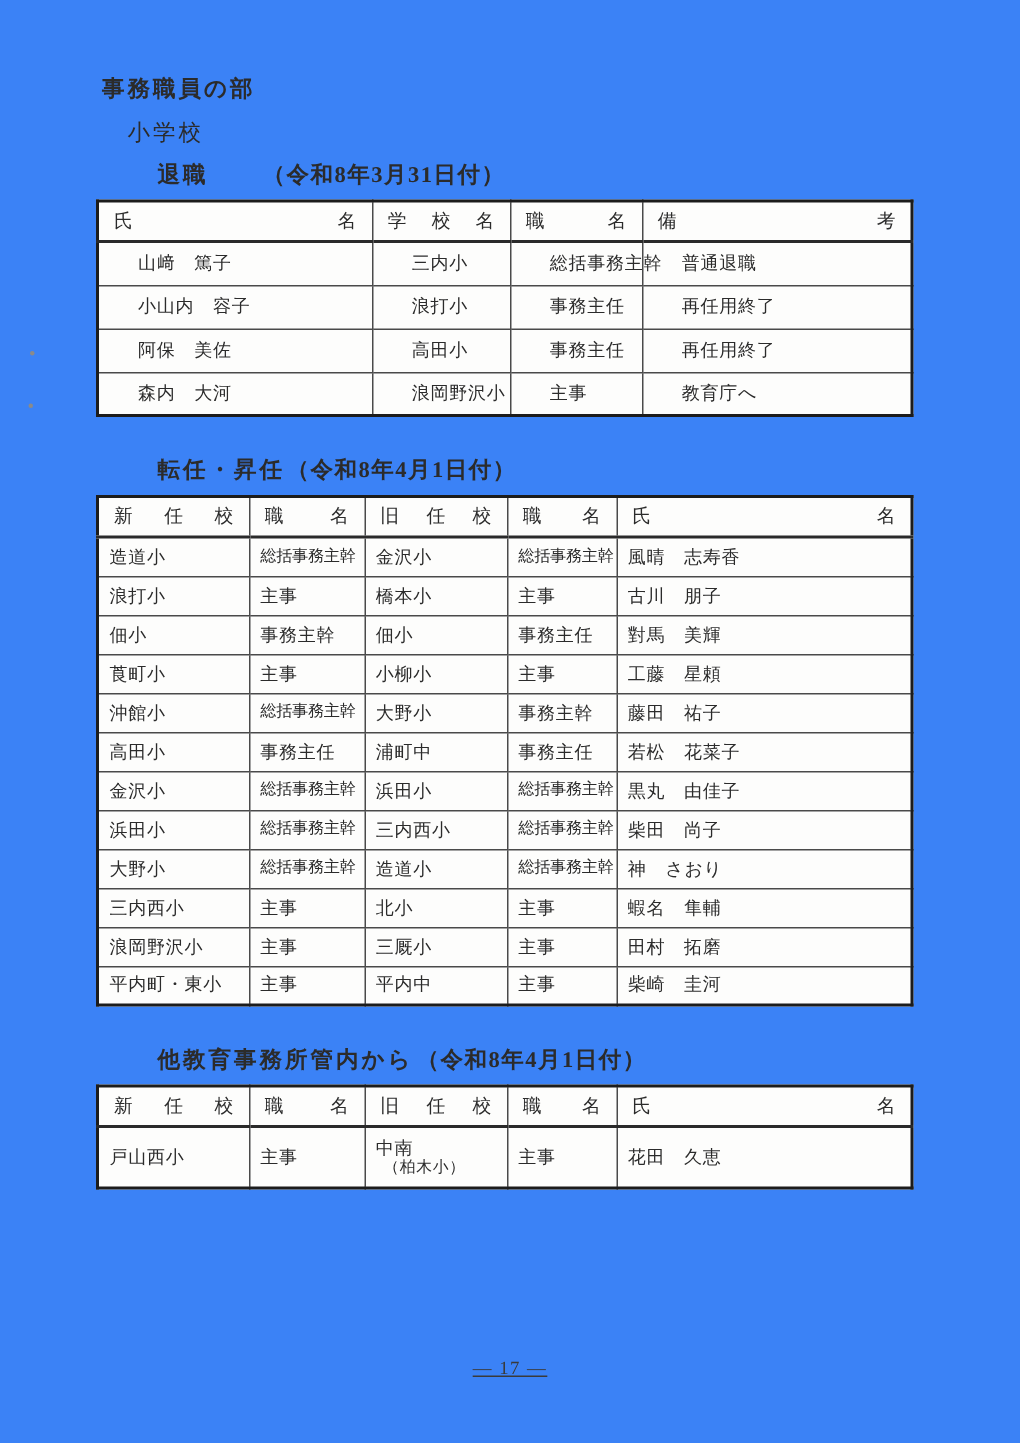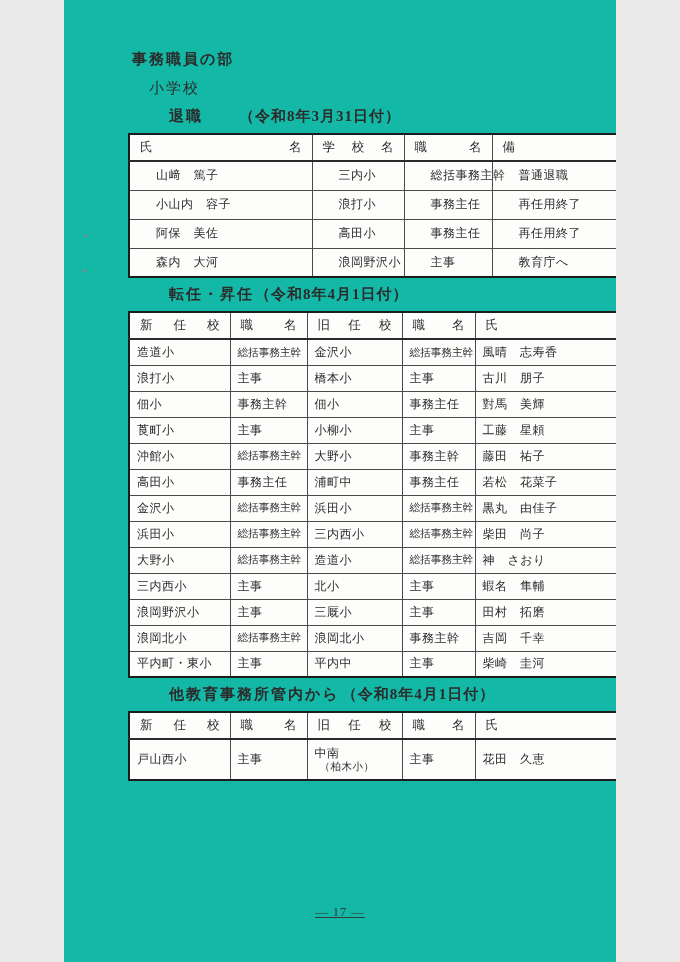--- a/index.html
+++ b/index.html
@@ -2,42 +2,42 @@
 <html lang="ja"><head>
 <meta charset="utf-8">
 <style>
   html, body {
     margin: 0; padding: 0;
     background: #e9e9e9;
     font-family: "Liberation Serif", "DejaVu Serif", serif;
   }
   .page {
     position: relative;
-    width: 552px; height: 962px;
+    width: 680px; height: 962px;
     margin: 0 auto;
-    background: #14b8a6;
+    background: #3b82f6;
     color: #2b2b2b;
     overflow: hidden;
     box-sizing: border-box;
     padding: 50px 0 0 64px;
   }
   .doc-title {
     font-size: 15px; font-weight: 700; letter-spacing: 2px;
     margin: 0 0 0 4px;
   }
   .sub-title {
     font-size: 15px; font-weight: 400; letter-spacing: 2px;
     margin: 10px 0 0 21px;
   }
   .sec-line {
     margin: 9px 0 0 41px;
     font-size: 15px; font-weight: 600;
     white-space: nowrap;
   }
-  .sec-line.after-table { margin-top: 7px; }
+  .sec-line.after-table { margin-top: 26px; }
   .sec-title { display: inline-block; letter-spacing: 2px; }
   .sec-title.g0 { width: 70px; }
   .sec-title.g1 { width: 86px; }
   .sec-title.g2 { margin-right: 2px; }
   .sec-date { letter-spacing: 1px; }
 
   table {
     border-collapse: collapse;
     table-layout: fixed;
     width: 543px;
@@ -437,37 +437,20 @@
           </td>
           <td>
             <div class="cell-line">主事</div>
           </td>
           <td>
             <div class="cell-line">田村　拓磨</div>
           </td>
         </tr>
         <tr>
           <td>
-            <div class="cell-line">浪岡北小</div>
-          </td>
-          <td class="tight">
-            <div class="cell-line">総括事務主幹</div>
-          </td>
-          <td>
-            <div class="cell-line">浪岡北小</div>
-          </td>
-          <td>
-            <div class="cell-line">事務主幹</div>
-          </td>
-          <td>
-            <div class="cell-line">吉岡　千幸</div>
-          </td>
-        </tr>
-        <tr>
-          <td>
             <div class="cell-line">平内町・東小</div>
           </td>
           <td>
             <div class="cell-line">主事</div>
           </td>
           <td>
             <div class="cell-line">平内中</div>
           </td>
           <td>
             <div class="cell-line">主事</div>

